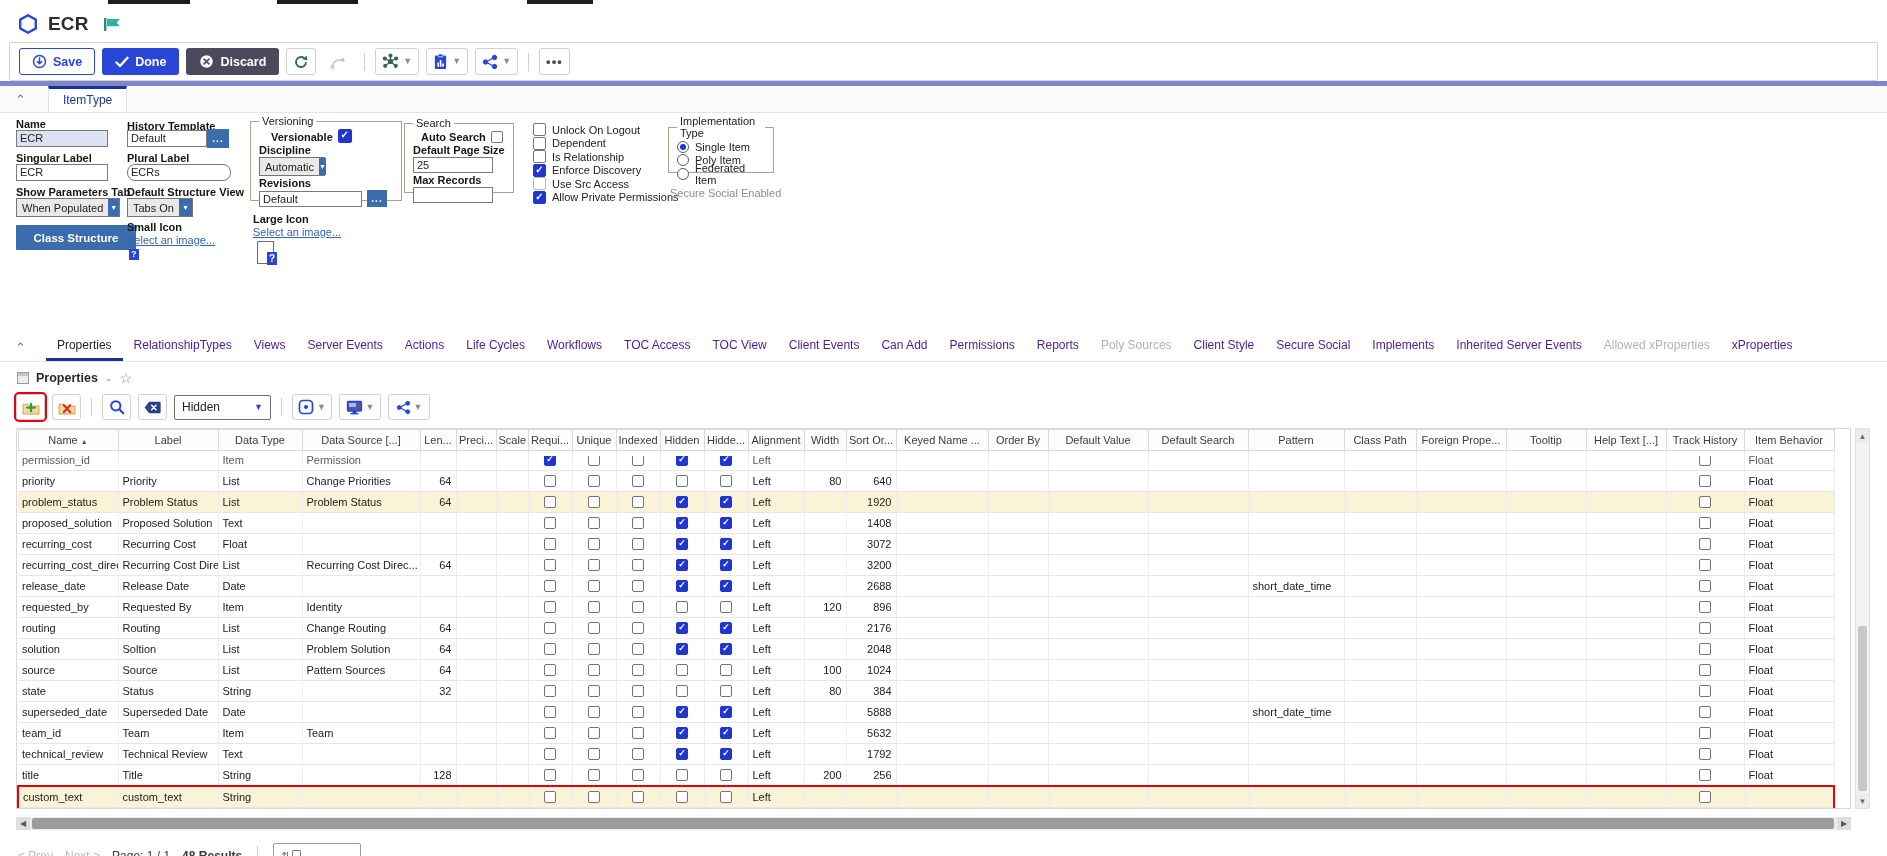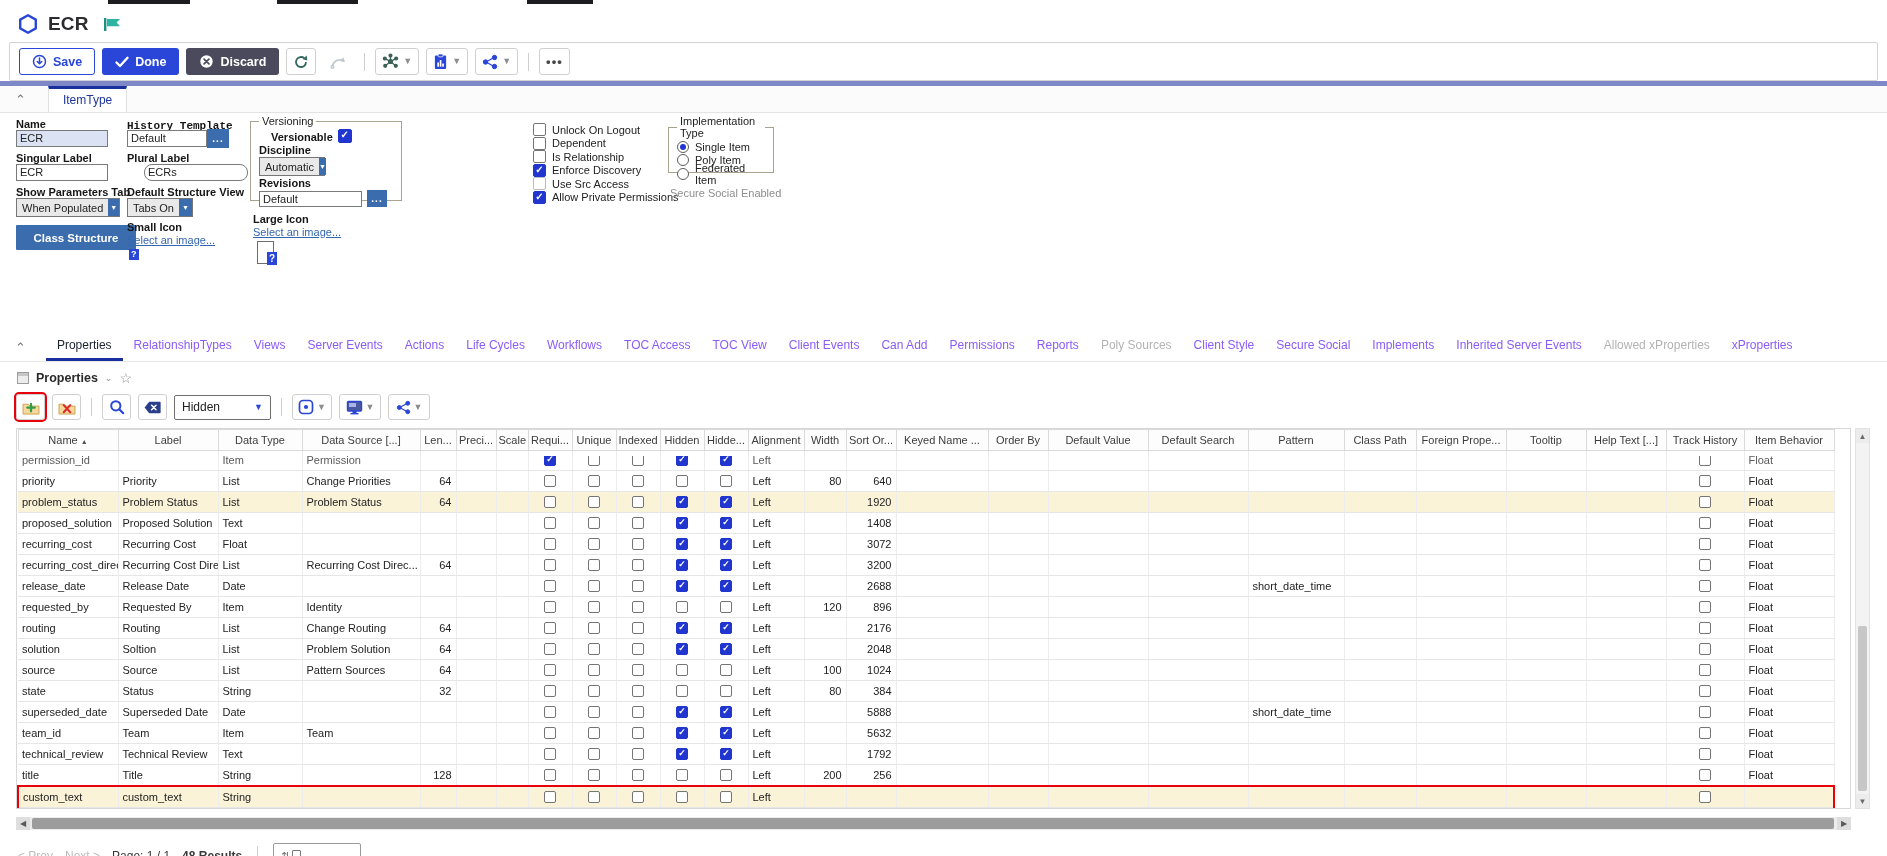--- a/index.html
+++ b/index.html
@@ -67,21 +67,21 @@
   .qm{background:#2946d8;color:#fff;font-size:9px;font-weight:bold;padding:0 2px;line-height:11px;}
   .imgbox{position:absolute;width:17px;height:23px;border:1px solid #6d6d6d;background:#fff;}
   .imgbox .qm{position:absolute;right:-4px;bottom:-2px;font-size:10px;line-height:13px;}
   .flag-row{display:flex;align-items:center;gap:6px;height:13.5px;cursor:pointer;}
   .muted{color:#8d8d8d;}
   .spacer{height:68px;background:#fff;}
   
   .tabs2{display:flex;align-items:flex-end;height:29px;border-bottom:1px solid #e8e8e8;
     background:#fff;padding-left:15px;}
   .tabs2 .collapse{margin-right:20px;}
-  .tab{font-size:12px;color:#8b5cf6;padding:6px 11px 6px;border-bottom:3px solid transparent;
+  .tab{font-size:12px;color:#4c1d95;padding:6px 11px 6px;border-bottom:3px solid transparent;
     white-space:nowrap;cursor:pointer;}
   .tab.active{color:#1c2130;border-bottom-color:#1a2f9e;}
   .tab.disabled{color:#b3b3b3;cursor:default;}
   
   .props-title{display:flex;align-items:center;gap:7px;padding:9px 0 3px 17px;}
   .winicon{width:12px;height:12px;border:1px solid #9c9c9c;background:#ececec;box-shadow:inset 0 3px 0 #c6c6c6;}
   .props-title .t{font-weight:bold;font-size:12.5px;color:#2a2a2a;}
   .star{color:#8f8f8f;font-size:14px;line-height:1;cursor:pointer;}
   .props-toolbar{display:flex;align-items:center;gap:7px;padding:6px 0 8px 16px;}
   .ptb-btn{width:29px;height:26px;border:1px solid #d0d0d0;border-radius:3px;background:#fff;
@@ -267,25 +267,25 @@
   <div class="finput hl-blue" style="left:16px;top:17px;width:92px;">ECR</div>
   <span class="flabel" style="left:16px;top:39px;">Singular Label</span>
   <div class="finput" style="left:16px;top:51px;width:92px;">ECR</div>
   <span class="flabel" style="left:16px;top:73px;">Show Parameters Tab</span>
   <div class="wsel" style="left:16px;top:85px;width:104px;">
     <span class="txt" style="flex:1;">When Populated</span>
       <span class="dd">▼</span>
   </div>
   <div class="btn-class" style="left:16px;top:112px;">Class Structure</div>
 
-  <span class="flabel" style="left:127px;top:7px;font-family:Liberation Mono, monospace;">History Template</span>
+  <span class="flabel" style="left:127px;top:7px;">History Template</span>
   <div class="finput" style="left:127px;top:17px;width:80px;">Default</div>
   <div class="dotsbtn" style="left:207px;top:16px;">...</div>
   <span class="flabel" style="left:127px;top:39px;">Plural Label</span>
-  <div class="finput" style="left:144px;top:51px;width:104px;border-radius:8px;">ECRs</div>
+  <div class="finput" style="left:127px;top:51px;width:104px;border-radius:8px;">ECRs</div>
   <span class="flabel" style="left:127px;top:73px;">Default Structure View</span>
   <div class="wsel" style="left:127px;top:85px;width:66px;">
     <span class="txt" style="flex:1;">Tabs On</span>
       <span class="dd">▼</span>
   </div>
   <span class="flabel" style="left:127px;top:108px;">Small Icon</span>
   <span class="link" style="position:absolute;left:127px;top:121px;font-size:11px;">Select an image...</span>
   <span class="qm" style="position:absolute;left:129px;top:136px;">?</span>
 
   <fieldset class="grp" style="left:250px;top:2px;width:152px;height:86px;">
@@ -309,20 +309,35 @@
       <div class="dotsbtn" style="position:static;width:20px;height:17px;">...</div>
     </div>
   </fieldset>
 
   <span class="flabel" style="left:253px;top:100px;">Large Icon</span>
   <span class="link" style="position:absolute;left:253px;top:113px;font-size:11px;">Select an image...</span>
   <div class="imgbox" style="left:257px;top:128px;">
       <span class="qm">?</span>
     </div>
 
+  <fieldset class="grp" style="left:404px;top:4px;width:100px;height:76px;">
+    <legend>Search</legend>
+    <div class="grp-row" style="padding-left:8px;">
+      <span class="flabel" style="position:static;">Auto Search</span>
+      <span class="cb" style="width:12px;height:12px;"></span>
+    </div>
+    <div class="grp-row">
+        <span class="flabel" style="position:static;">Default Page Size</span>
+      </div>
+    <div class="ginput" style="width:80px;margin:0 0 1px;">25</div>
+    <div class="grp-row">
+        <span class="flabel" style="position:static;">Max Records</span>
+      </div>
+    <div class="ginput" style="width:80px;"></div>
+  </fieldset>
 
   <div style="position:absolute;left:533px;top:10px;" id="flags">
       <label class="flag-row">
         <span class="cb"></span>
         <span>Unlock On Logout</span>
       </label>
       <label class="flag-row">
         <span class="cb"></span>
         <span>Dependent</span>
       </label>

